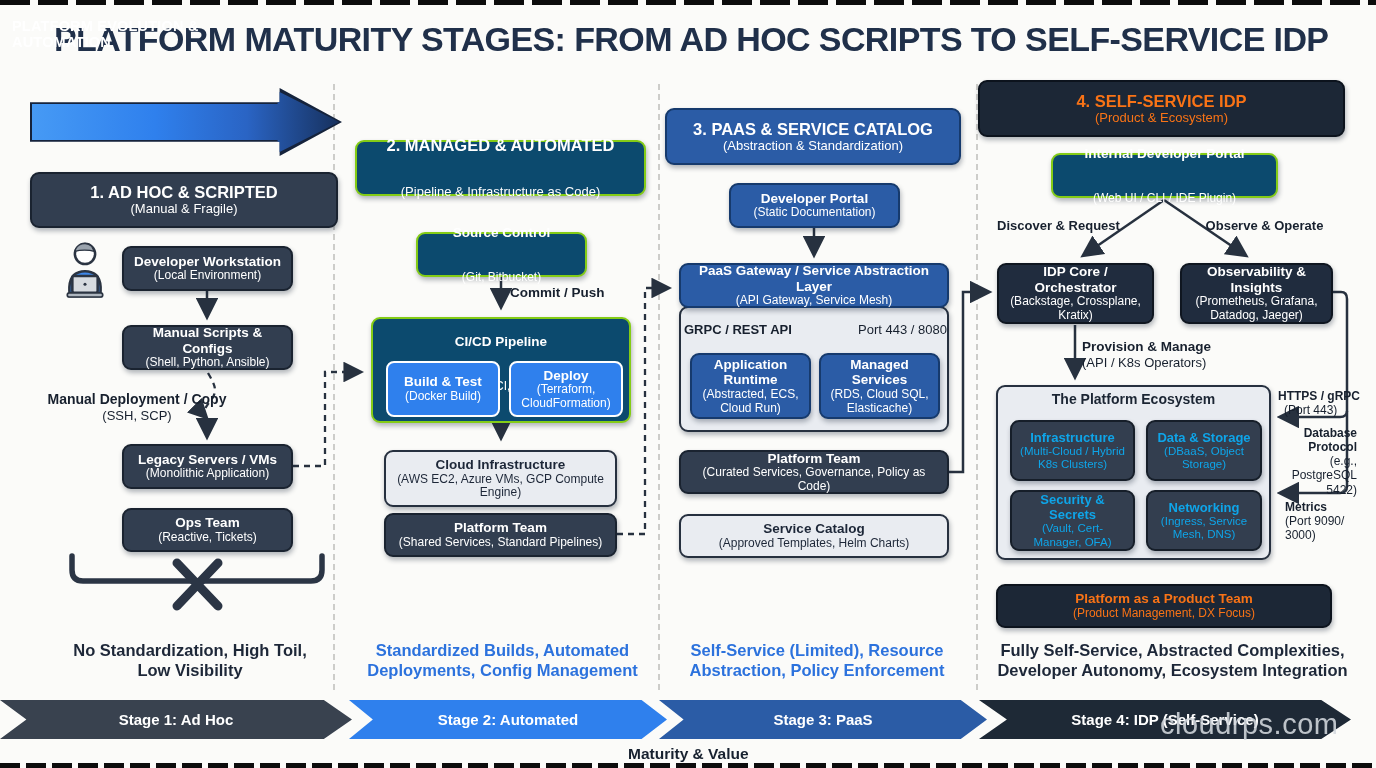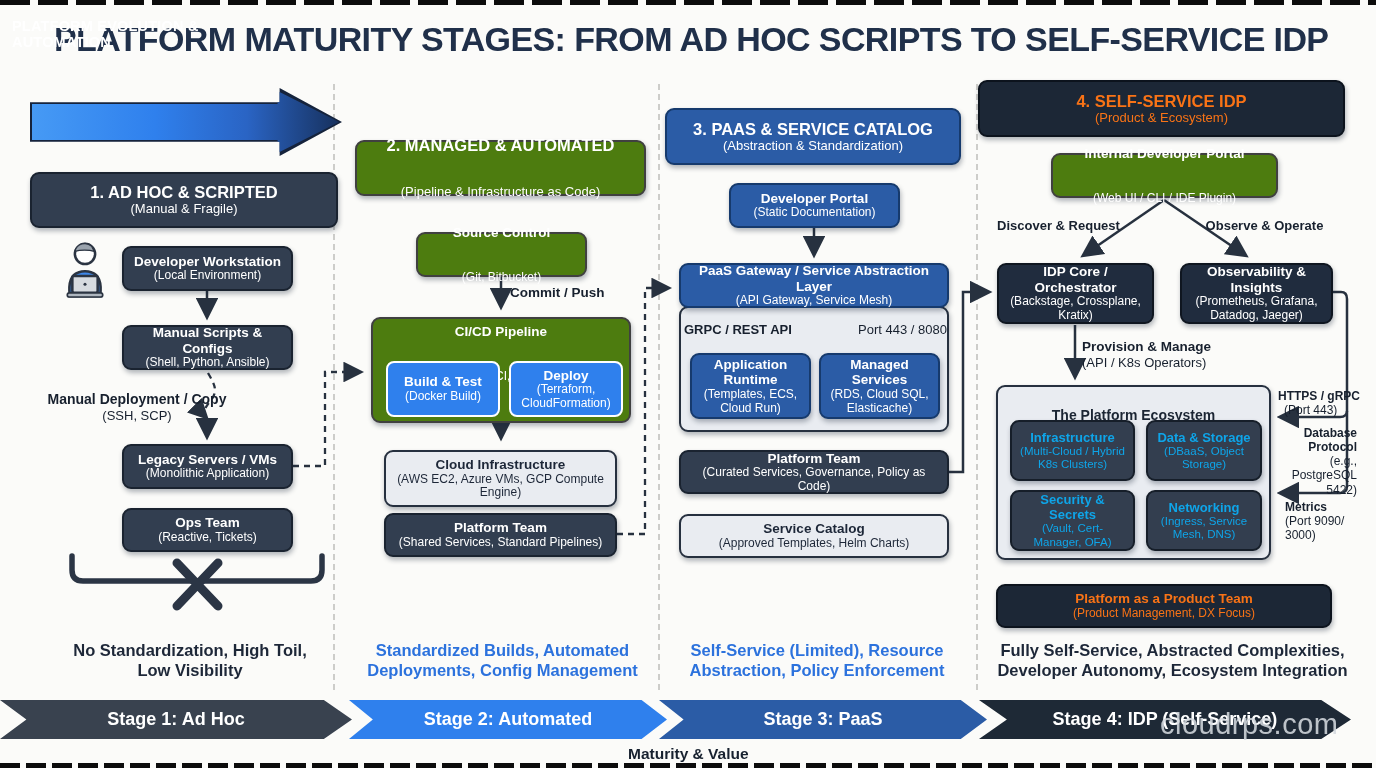--- a/index.html
+++ b/index.html
@@ -14,52 +14,52 @@
   .box{position:absolute;border-radius:9px;display:flex;flex-direction:column;align-items:center;
        justify-content:center;text-align:center;z-index:6;box-sizing:border-box;padding:2px 6px;
        box-shadow:1px 3px 5px rgba(25,35,55,.33);}
   .t{font-weight:700;font-size:13.5px;line-height:1.16;}
   .s{font-size:12px;line-height:1.14;}
   .header .t{font-size:16.5px;}
   .header .s{font-size:13px;}
   .dark{background:#323e50;border:2px solid #1a2330;color:#fff;}
   .navy{background:#202c3e;border:2px solid #0f1620;color:#fff;}
   .navy2{background:#1c2736;border:2px solid #0c131d;color:#f97316;}
-  .blue{background:#4d7c0f;border:2px solid #404040;color:#fff;gap:30px;}
+  .blue{background:#0c4a6e;border:2px solid #84cc16;color:#fff;gap:30px;}
   .mblue{background:#2b5ca6;border:2px solid #163a6d;color:#fff;}
   .light{background:#e9ecf1;border:2px solid #26303f;color:#1d2738;}
   .subbox{position:absolute;border:2px solid #fff;border-radius:8px;background:#2f80ed;color:#fff;
           display:flex;flex-direction:column;align-items:center;justify-content:center;text-align:center;
           box-shadow:none;}
   .elabel{position:absolute;color:#17202e;z-index:7;line-height:1.18;}
   .elabel .lt{font-weight:700;}
   .cfooter{position:absolute;top:641px;text-align:center;font-weight:700;font-size:16.5px;
            line-height:1.2;z-index:6;}
   .fdark{color:#1d2738;}
   .fblue{color:#2c72dd;}
   .banner-outer{position:absolute;left:30px;top:88px;width:312px;height:68px;background:#15233c;
      clip-path:polygon(0 21%,80% 21%,80% 0,100% 50%,80% 100%,80% 79%,0 79%);z-index:6;}
   .banner-inner{position:absolute;left:2px;top:3px;width:307px;height:62px;
      background:linear-gradient(90deg,#469af5 0%,#2f80ed 40%,#2a64c4 70%,#17315e 100%);
      clip-path:polygon(0 21%,80% 21%,80% 0,100% 50%,80% 100%,80% 79%,0 79%);}
   .banner-text{position:absolute;left:12px;top:0;width:238px;height:68px;display:flex;align-items:center;
      justify-content:center;color:#fff;font-weight:700;font-size:14.5px;letter-spacing:.2px;z-index:7;}
   .stage{position:absolute;top:700px;height:39px;display:flex;align-items:center;justify-content:center;
-     color:#fff;font-weight:700;font-size:18px;z-index:6;
+     color:#fff;font-weight:700;font-size:15px;z-index:6;
      clip-path:polygon(0 0,92% 0,100% 50%,92% 100%,0 100%,7.5% 50%);}
   .sa1{left:0;width:352px;background:#39424f;}
   .sa2{left:349px;width:318px;background:#2f80ed;}
   .sa3{left:659px;width:328px;background:#2b5ca6;}
   .sa4{left:979px;width:372px;background:#1e2936;}
   .axis-label{position:absolute;left:628px;top:745px;font-weight:700;font-size:15.5px;color:#17212f;z-index:6;}
   .watermark{position:absolute;left:1160px;top:708px;font-size:29px;color:rgba(212,216,222,.88);
      z-index:8;letter-spacing:.5px;}
   .overlay{position:absolute;left:0;top:0;z-index:4;pointer-events:none;}
   .person{position:absolute;left:58px;top:240px;z-index:6;}
-  .eco-title{font-weight:700;font-size:14px;color:#1b2533;text-align:center;margin-top:18px;}
+  .eco-title{font-weight:700;font-size:14px;color:#1b2533;text-align:center;margin-top:2px;}
   .ecobox{background:#333e4f;border:2px solid #161e29;color:#0ea5e9;}
 </style>
 </head>
 <body>
 
 <div class="canvas">
 
   <div class="edge" style="top:0"></div>
   <div class="edge bottom"></div>
 
@@ -153,21 +153,21 @@
     <div class="s">(Pipeline &amp; Infrastructure as Code)</div>
   </div>
 
   <div class="box blue" style="left:416px;top:232px;width:171px;height:45px">
     <div class="t">Source Control</div>
     <div class="s">(Git, Bitbucket)</div>
   </div>
 
   <div class="elabel lt" style="left:510px;top:285px;font-size:13.5px;font-weight:700">Commit / Push</div>
 
-  <div class="box blue" style="left:371px;top:317px;width:260px;height:106px;justify-content:flex-start;padding-top:5px">
+  <div class="box blue" style="left:371px;top:317px;width:260px;height:106px;justify-content:flex-start;padding-top:15px">
     <div class="t">CI/CD Pipeline</div>
     <div class="s">(Jenkins, GitLab CI, GitHub Actions)</div>
     <div class="subbox" style="left:13px;top:42px;width:110px;height:52px">
       <div class="t">Build &amp; Test</div>
       <div class="s">(Docker Build)</div>
     </div>
     <div class="subbox" style="left:136px;top:42px;width:110px;height:52px">
       <div class="t">Deploy</div>
       <div class="s">(Terraform, CloudFormation)</div>
     </div>
@@ -203,21 +203,21 @@
   <div class="box mblue" style="left:679px;top:263px;width:270px;height:45px">
     <div class="t">PaaS Gateway / Service Abstraction Layer</div>
     <div class="s">(API Gateway, Service Mesh)</div>
   </div>
 
   <div class="elabel lt" style="left:684px;top:322px;font-size:13px;font-weight:700">GRPC / REST API</div>
   <div class="elabel" style="left:858px;top:322px;font-size:13px">Port 443 / 8080</div>
 
   <div class="box mblue" style="left:690px;top:353px;width:121px;height:66px">
     <div class="t">Application Runtime</div>
-    <div class="s">(Templates, ECS, Cloud Run)</div>
+    <div class="s">(Abstracted, ECS, Cloud Run)</div>
   </div>
 
   <div class="box mblue" style="left:819px;top:353px;width:121px;height:66px">
     <div class="t">Managed Services</div>
     <div class="s">(RDS, Cloud SQL, Elasticache)</div>
   </div>
 
   <div class="box dark" style="left:679px;top:450px;width:270px;height:44px">
     <div class="t">Platform Team</div>
     <div class="s">(Curated Services, Governance, Policy as Code)</div>

